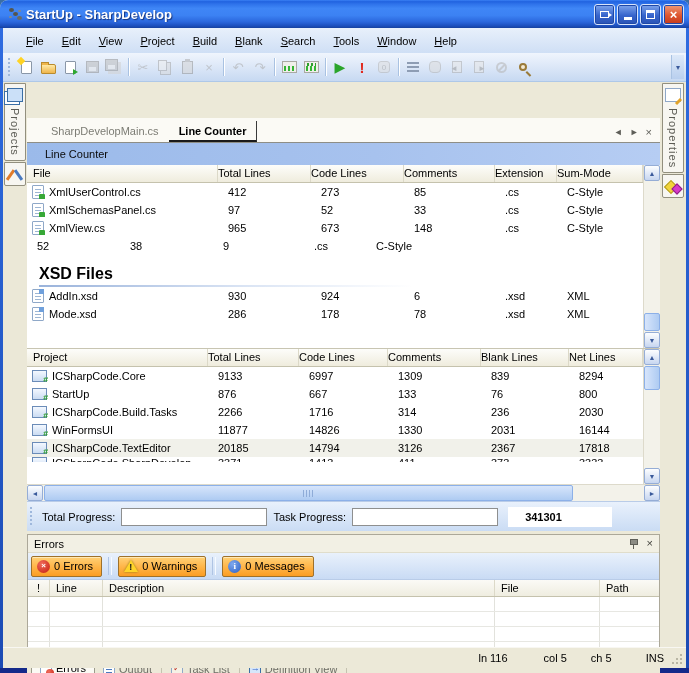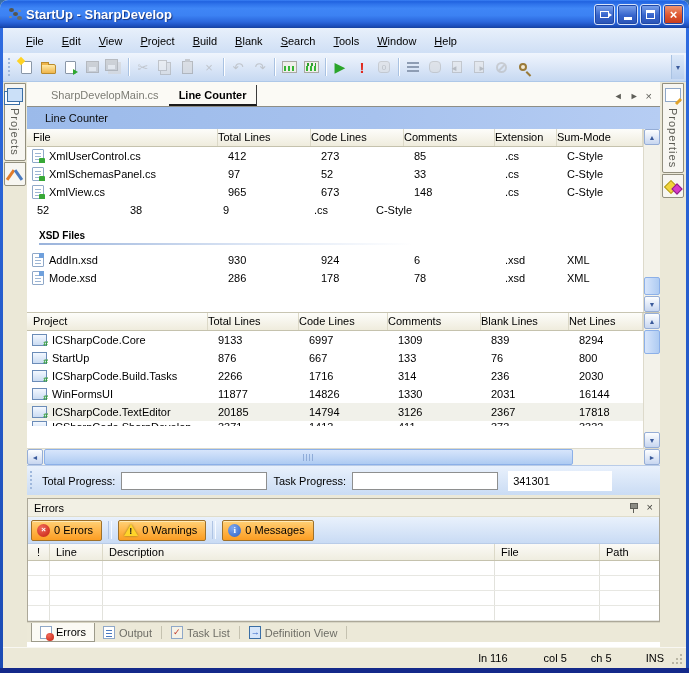--- a/index.html
+++ b/index.html
@@ -82,21 +82,21 @@
   .vlabel { writing-mode:vertical-rl; color:#5B5B54; margin-top:6px; letter-spacing:1px; }
   .sico { width:16px; height:14px; position:relative; flex:none; }
   .sico.projects { background:#CBE0F8; border:1px solid #3A6EA5; box-shadow:-3px 3px 0 -1px #fff,-3px 3px 0 0 #3A6EA5; }
   .sico.tools::before { content:""; position:absolute; left:2px; top:2px; width:3px; height:12px; background:#E07B2A; transform:rotate(35deg); }
   .sico.tools::after { content:""; position:absolute; right:3px; top:2px; width:3px; height:12px; background:#4A7ABF; transform:rotate(-35deg); }
   .sico.props { background:#fff; border:1px solid #8FA8C8; }
   .sico.props::after { content:""; position:absolute; right:-2px; bottom:-2px; width:7px; height:3px; background:#E0A22A; transform:rotate(-45deg); }
   .sico.classes::before { content:""; position:absolute; left:1px; top:3px; width:8px; height:8px; background:#F2D43A; border:1px solid #B09A20; transform:rotate(45deg); }
   .sico.classes::after { content:""; position:absolute; right:0; bottom:0; width:6px; height:6px; background:#D63AC8; border:1px solid #8E2084; transform:rotate(45deg); }
 
-  .center { width:633px; flex:none; display:flex; flex-direction:column; background:#fff; }
+  .center { width:633px; flex:none; display:flex; flex-direction:column; background:#fff;margin-top:36px; }
 
   
   .doctabs { height:25px; flex:none; display:flex; align-items:flex-end; background:#FBFAF5; border-bottom:1px solid #8E8E86; padding-left:14px; }
   .dtab { padding:4px 10px 5px; color:#7C7C74; white-space:nowrap; }
   .dtab.active { color:#000; font-weight:bold; border-bottom:2px solid #1A1A1A; border-right:1px solid #3A3A3A; padding-bottom:3px; }
   .dnav { margin-left:auto; display:flex; align-items:center; gap:7px; padding:0 8px 4px 0; color:#5E5E58; font-size:9px; }
   .dnav .x { font-size:11px; }
 
   
   .banner { height:22px; flex:none; line-height:22px; padding-left:18px; color:#0A0A0A;
@@ -112,21 +112,21 @@
   .th.cen { text-align:left; padding-left:0; }
   .trow { height:18px; flex:none; display:flex; align-items:center; background:#fff; }
   .trow.hl { background:#F1F1EA; }
   .cell { white-space:nowrap; overflow:hidden; }
   .c-name { display:flex; align-items:center; padding-left:3px; }
   .c-num { padding-left:10px; }
   .f-c0{width:191px}.f-c1{width:93px}.f-c2{width:93px}.f-c3{width:91px}.f-c4{width:62px}.f-c5{flex:1}
   .p-c0{width:181px}.p-c1{width:91px}.p-c2{width:89px}.p-c3{width:93px}.p-c4{width:88px}.p-c5{flex:1}
   .spacer10 { height:10px; flex:none; }
   .grp { height:22px; flex:none; padding-left:12px; }
-  .grp b { font-size:10px; }
+  .grp b { font-size:16px; }
   .grpline { width:62%; height:2px; margin-top:2px; background:linear-gradient(90deg,#9AB3DB,#DAE4F4 55%,rgba(255,255,255,0)); }
   .prow { height:5px; overflow:hidden; flex:none; }
   .prow .trow { align-items:flex-start; }
   .ficon { width:12px; height:14px; background:#fff; border:1px solid #8FA8C8; border-radius:1px; position:relative; margin:0 5px 0 2px; flex:none; }
   .ficon::before { content:""; position:absolute; left:2px; top:3px; right:2px; height:1px; background:#9DB6D4; box-shadow:0 3px 0 #9DB6D4,0 6px 0 #9DB6D4; }
   .ficon.cs::after { content:""; position:absolute; right:-2px; bottom:-2px; width:6px; height:6px; background:#37A837; border-radius:1px; }
   .ficon.xsd::after { content:""; position:absolute; right:-1px; top:-1px; width:5px; height:5px; background:#6FA0DC; }
   .picon { width:15px; height:12px; flex:none; margin:0 5px 0 2px; background:linear-gradient(#F3F8FF,#CBDCF2); border:1px solid #6B8CB8; position:relative; }
   .picon::after { content:"#"; position:absolute; right:-2px; bottom:-4px; font-size:9px; font-weight:bold; color:#2F9E2F; }
 
@@ -144,21 +144,21 @@
 
   
   .prog { height:30px; flex:none; display:flex; align-items:center; gap:6px; padding-left:3px;
     background:linear-gradient(#E9F1FC,#CADCF4); border-top:1px solid #B9CCE8; }
   .pgrip { width:4px; height:20px; background:repeating-linear-gradient(180deg,#9FB8DC 0 2px,transparent 2px 4px); background-size:2px 100%; background-repeat:no-repeat; margin-right:2px; }
   .plabel { white-space:nowrap; }
   .pbar { width:146px; height:18px; background:#fff; border:1px solid #8E8F8F; padding:1px; }
   .pfill { height:100%; width:100%;
     background:linear-gradient(180deg,rgba(255,255,255,.6),rgba(255,255,255,0) 45%,rgba(0,90,0,.18)),
                repeating-linear-gradient(90deg,#39C839 0 6px,#fff 6px 8px); }
-  .pcount { width:104px; height:20px; background:#fff; line-height:20px; padding-left:5px; margin-left:4px; }
+  .pcount { width:104px; height:20px; background:#fff; line-height:20px; padding-left:17px; margin-left:4px;font-weight:bold; }
 
   
   .egap { height:3px; background:#ECE9D8; flex:none; }
   .errors { height:124px; flex:none; border:1px solid #ACA899; background:#fff; display:flex; flex-direction:column; }
   .ehead { height:18px; flex:none; background:#F2F0E4; display:flex; align-items:center; padding:0 6px; border-bottom:1px solid #E0DDCB; }
   .ehead .t { flex:1; }
   .pin { width:10px; height:11px; position:relative; margin-right:9px; }
   .pin::before { content:""; position:absolute; left:2px; top:1px; width:6px; height:4px; background:#8C8C84; border:1px solid #5F5F58; }
   .pin::after { content:""; position:absolute; left:5px; top:7px; width:1px; height:4px; background:#5F5F58; }
   .ex { color:#44443E; font-size:11px; line-height:1; }

